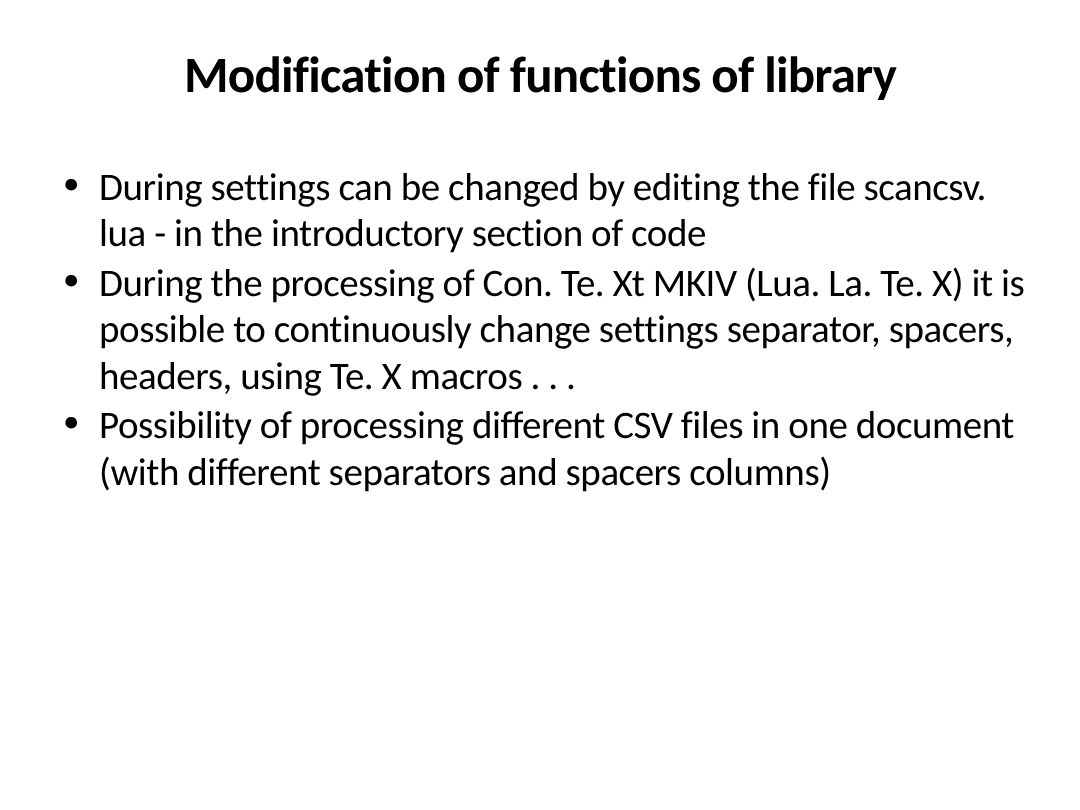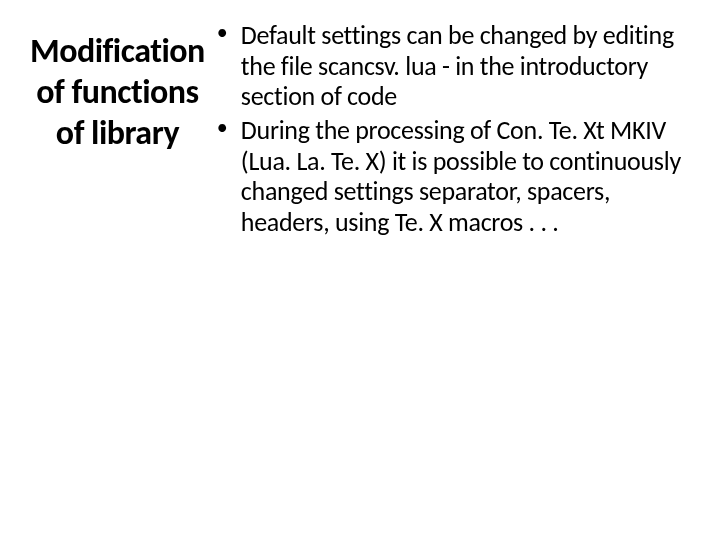--- a/index.html
+++ b/index.html
@@ -3,21 +3,21 @@
   <meta charset="utf-8">
   <style>
     * { box-sizing: border-box; margin: 0; padding: 0; }
     html, body { width: 720px; height: 540px; background: #fff; }
     body { font-family: Calibri, "Segoe UI", Arial, sans-serif; color: #000; }
     .slide {
       width: 720px;
       height: 540px;
       padding: 20px 30px 20px 30px;
       display: flex;
-      flex-direction: row;
+      flex-direction: column;
     }
     .title {
       font-size: 34px;
       font-weight: 700;
       text-align: center;
       letter-spacing: -0.5px;
       margin-top: 10px;
       margin-bottom: 38px;
     }
     ul.bullets {
@@ -40,16 +40,17 @@
       font-size: 22px;
       line-height: 1.2;
     }
   </style>
 </head>
 <body>
 
 <div class="slide">
   <h1 class="title">Modification of functions of library</h1>
   <ul class="bullets">
-    <li>Default settings can be changed by editing the file scancsv. lua - in the introductory section of code</li>
-    <li>During the processing of Con. Te. Xt MKIV (Lua. La. Te. X) it is possible to continuously changed settings separator, spacers, headers, using Te. X macros . . .</li>
+    <li>During settings can be changed by editing the file scancsv. lua - in the introductory section of code</li>
+    <li>During the processing of Con. Te. Xt MKIV (Lua. La. Te. X) it is possible to continuously change settings separator, spacers, headers, using Te. X macros . . .</li>
+    <li>Possibility of processing different CSV files in one document (with different separators and spacers columns)</li>
   </ul>
 </div>
 
 </body></html>

